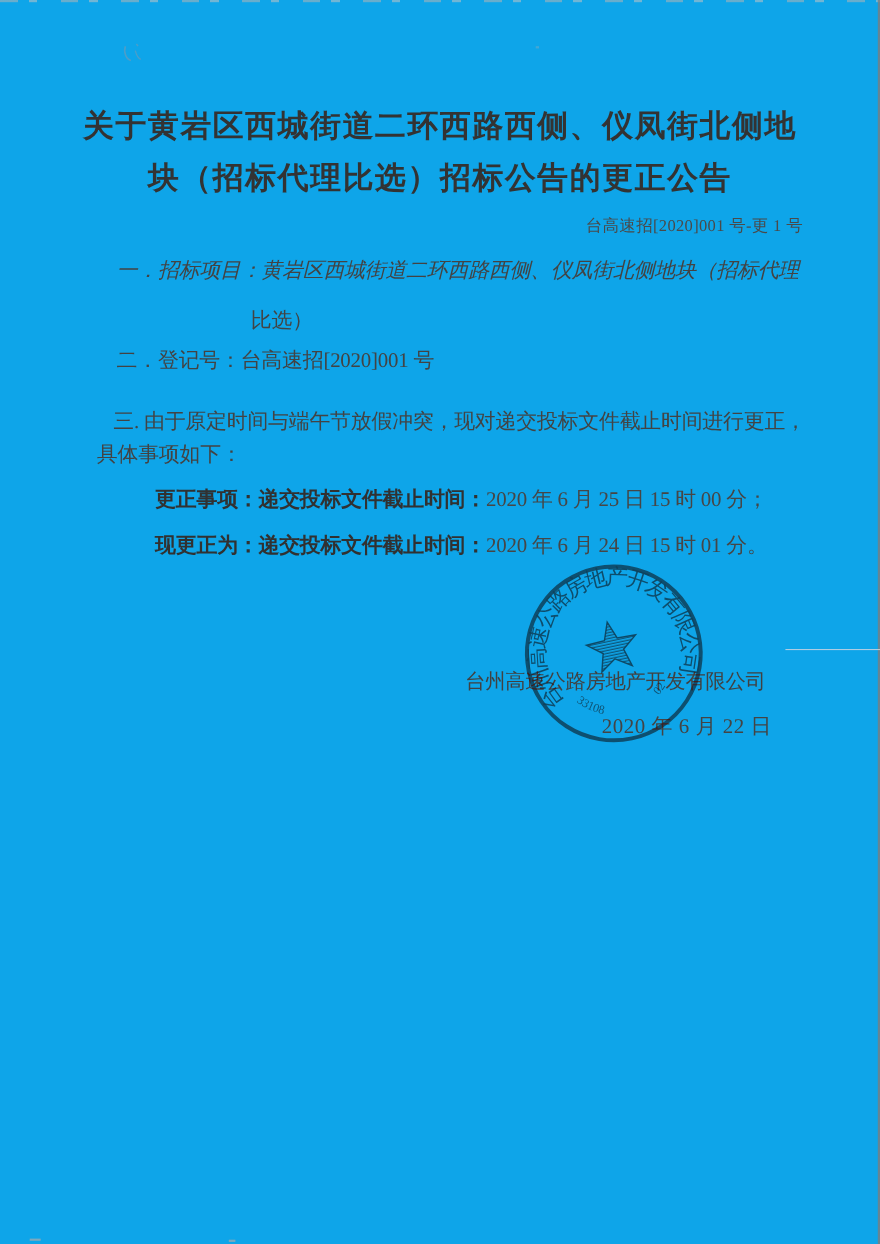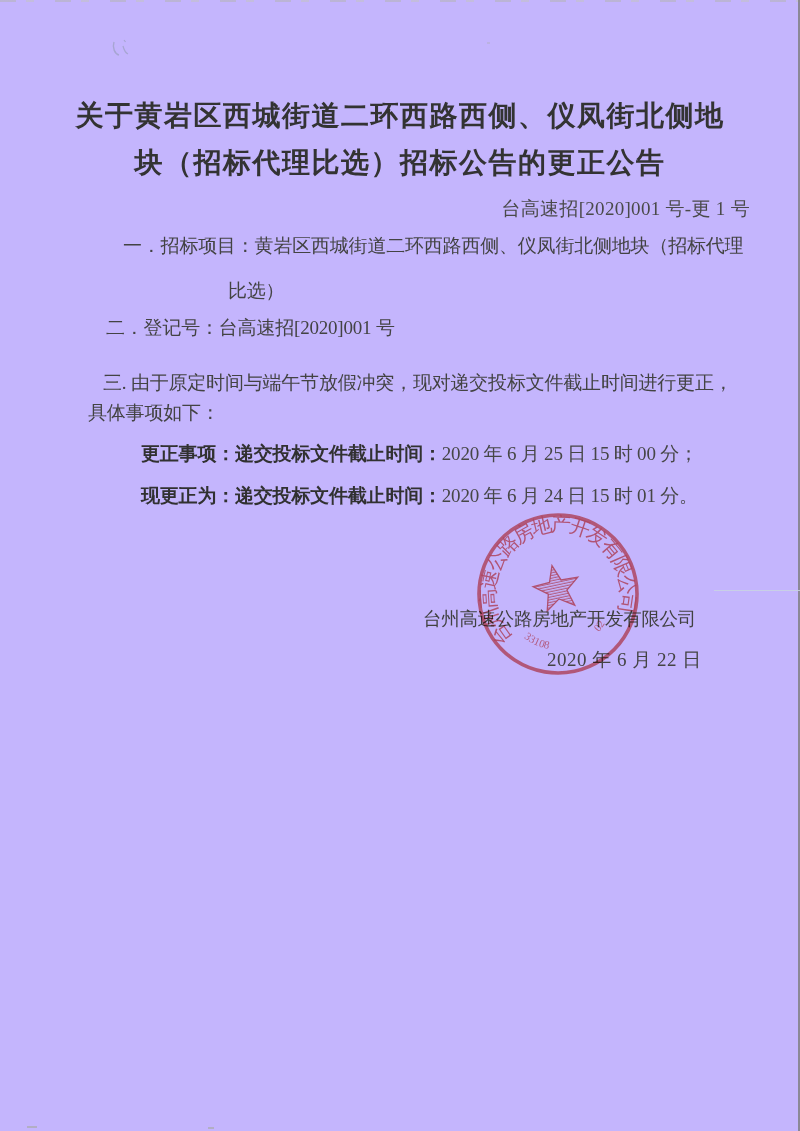--- a/index.html
+++ b/index.html
@@ -3,21 +3,21 @@
 <meta charset="utf-8">
 <style>
   html,body{margin:0;padding:0;}
   body{
     width:800px;height:1131px;
     background:#e9e9e9;
     font-family:"Liberation Serif","DejaVu Serif",serif;
   }
   .page{
     position:relative;width:800px;height:1131px;
-    background:#c4b5fd;overflow:hidden;
+    background:#0ea5e9;overflow:hidden;
     color:#3e3e3e;
   }
   
   .edge-top{
     position:absolute;top:0;left:0;width:100%;height:2px;
     background:repeating-linear-gradient(90deg,#b4b4b4 0 16px,transparent 16px 26px,#c3c3c3 26px 34px,transparent 34px 55px);
     opacity:.55;
   }
   .edge-right{
     position:absolute;top:0;right:0;width:2px;height:100%;
@@ -29,27 +29,27 @@
 
   
   .doc-title{
     position:absolute;top:92px;left:40px;width:720px;
     text-align:center;font-weight:bold;color:#333;
     font-size:28px;line-height:47px;letter-spacing:1.5px;
   }
   
   .ref-no{
     position:absolute;top:196px;left:0;width:730px;
-    text-align:right;font-size:19px;color:#4a4a4a;letter-spacing:.3px;margin-left:20px;
+    text-align:right;font-size:15px;color:#4a4a4a;letter-spacing:.3px;
   }
   .line{
     position:absolute;font-size:19px;color:#434343;
     letter-spacing:-0.2px;white-space:nowrap;
   }
-  .l-i1a{left:123px;top:233px;}
+  .l-i1a{left:106px;top:233px;font-style:italic;}
   .l-i1b{left:228px;top:278px;text-align:center;}
   .l-i2 {left:106px;top:315px;}
   .l-i3a{left:103px;top:370px;}
   .l-i3b{left:88px;top:400px;}
   .l-c1 {left:141px;top:441px;}
   .l-c2 {left:141px;top:483px;}
   .corr-label{font-weight:bold;color:#313131;}
   .corr-value{color:#464646;margin-top:20px;}
 
   

